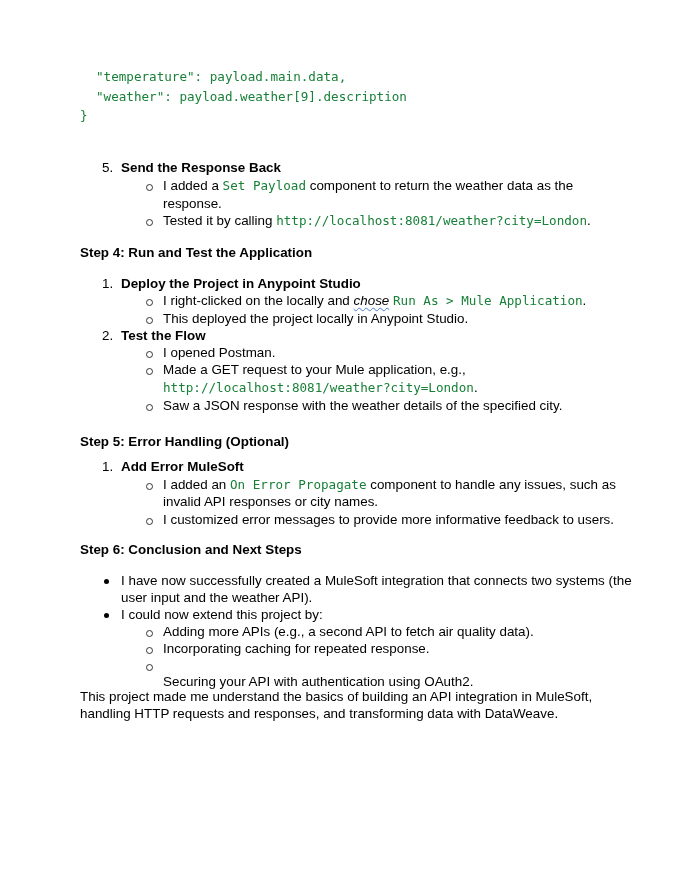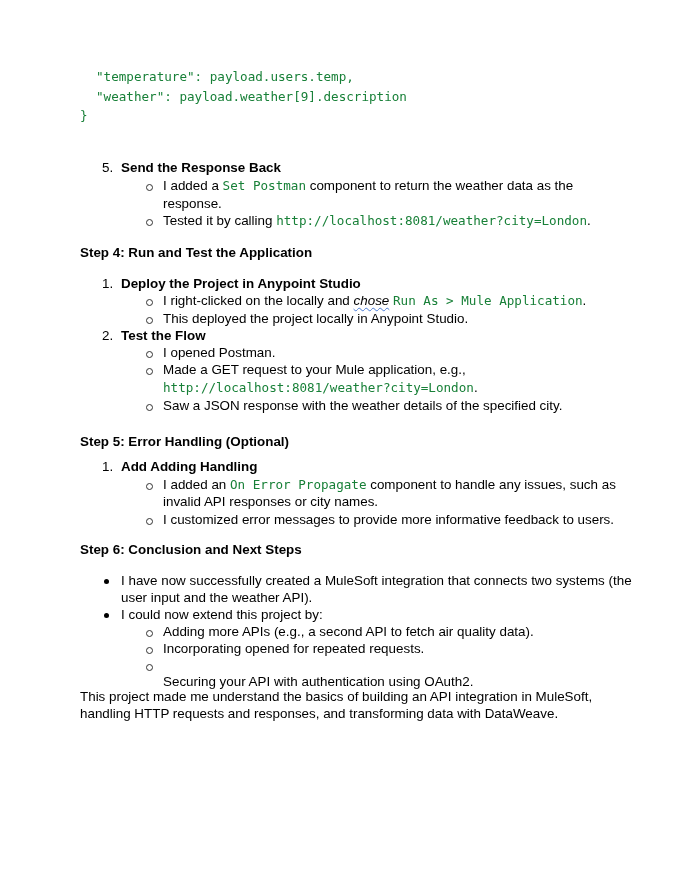--- a/index.html
+++ b/index.html
@@ -16,32 +16,32 @@
     }
     .disc {
       position: absolute; width: 5px; height: 5px; background: #000; border-radius: 50%;
     }
     .spell { text-decoration: underline wavy #4a7bd4; text-decoration-thickness: 1px; text-underline-offset: 2px; font-style: italic; }
   </style>
 </head>
 <body>
 
 <div class="abs code" style="left:96px; top:69px;">
-  <span>"temperature"</span><span>: payload.users.temp,</span>
+  <span>"temperature"</span><span>: payload.main.data,</span>
 </div>
 <div class="abs code" style="left:96px; top:89px;">
   <span>"weather"</span><span>: payload.weather[9].description</span>
 </div>
 <div class="abs code" style="left:80px; top:108px;">}</div>
 
 <div class="abs" style="left:102px; top:160px;">5.</div>
 <div class="abs bold" style="left:121px; top:160px;">Send the Response Back</div>
 <span class="circ" style="left:146px; top:184px;"></span>
 <div class="abs" style="left:163px; top:178px;">
-  <span>I added a </span><span class="code">Set Postman</span><span> component to return the weather data as the</span>
+  <span>I added a </span><span class="code">Set Payload</span><span> component to return the weather data as the</span>
 </div>
 <div class="abs" style="left:163px; top:196px;">response.</div>
 <span class="circ" style="left:146px; top:219px;"></span>
 <div class="abs" style="left:163px; top:213px;">
   <span>Tested it by calling </span><span class="code">http://localhost:8081/weather?city=London</span><span>.</span>
 </div>
 
 <div class="abs bold" style="left:80px; top:245px;">Step 4: Run and Test the Application</div>
 <div class="abs" style="left:102px; top:276px;">1.</div>
 <div class="abs bold" style="left:121px; top:276px;">Deploy the Project in Anypoint Studio</div>
@@ -59,36 +59,36 @@
 <span class="circ" style="left:146px; top:368px;"></span>
 <div class="abs" style="left:163px; top:362px;">Made a GET request to your Mule application, e.g.,</div>
 <div class="abs" style="left:163px; top:380px;">
   <span class="code">http://localhost:8081/weather?city=London</span><span>.</span>
 </div>
 <span class="circ" style="left:146px; top:404px;"></span>
 <div class="abs" style="left:163px; top:398px;">Saw a JSON response with the weather details of the specified city.</div>
 
 <div class="abs bold" style="left:80px; top:434px;">Step 5: Error Handling (Optional)</div>
 <div class="abs" style="left:102px; top:459px;">1.</div>
-<div class="abs bold" style="left:121px; top:459px;">Add Adding Handling</div>
+<div class="abs bold" style="left:121px; top:459px;">Add Error MuleSoft</div>
 <span class="circ" style="left:146px; top:483px;"></span>
 <div class="abs" style="left:163px; top:477px;">
   <span>I added an </span><span class="code">On Error Propagate</span><span> component to handle any issues, such as</span>
 </div>
 <div class="abs" style="left:163px; top:494px;">invalid API responses or city names.</div>
 <span class="circ" style="left:146px; top:518px;"></span>
 <div class="abs" style="left:163px; top:512px;">I customized error messages to provide more informative feedback to users.</div>
 
 <div class="abs bold" style="left:80px; top:542px;">Step 6: Conclusion and Next Steps</div>
 <span class="disc" style="left:104px; top:579px;"></span>
 <div class="abs" style="left:121px; top:573px;">I have now successfully created a MuleSoft integration that connects two systems (the</div>
 <div class="abs" style="left:121px; top:590px;">user input and the weather API).</div>
 <span class="disc" style="left:104px; top:613px;"></span>
 <div class="abs" style="left:121px; top:607px;">I could now extend this project by:</div>
 <span class="circ" style="left:146px; top:630px;"></span>
 <div class="abs" style="left:163px; top:624px;">Adding more APIs (e.g., a second API to fetch air quality data).</div>
 <span class="circ" style="left:146px; top:647px;"></span>
-<div class="abs" style="left:163px; top:641px;">Incorporating opened for repeated requests.</div>
+<div class="abs" style="left:163px; top:641px;">Incorporating caching for repeated response.</div>
 <span class="circ" style="left:146px; top:664px;"></span>
 <div class="abs" style="left:163px; top:658px;margin-top:16px;">Securing your API with authentication using OAuth2.</div>
 
 <div class="abs" style="left:80px; top:689px;">This project made me understand the basics of building an API integration in MuleSoft,</div>
 <div class="abs" style="left:80px; top:706px;">handling HTTP requests and responses, and transforming data with DataWeave.</div>
 
 </body></html>

